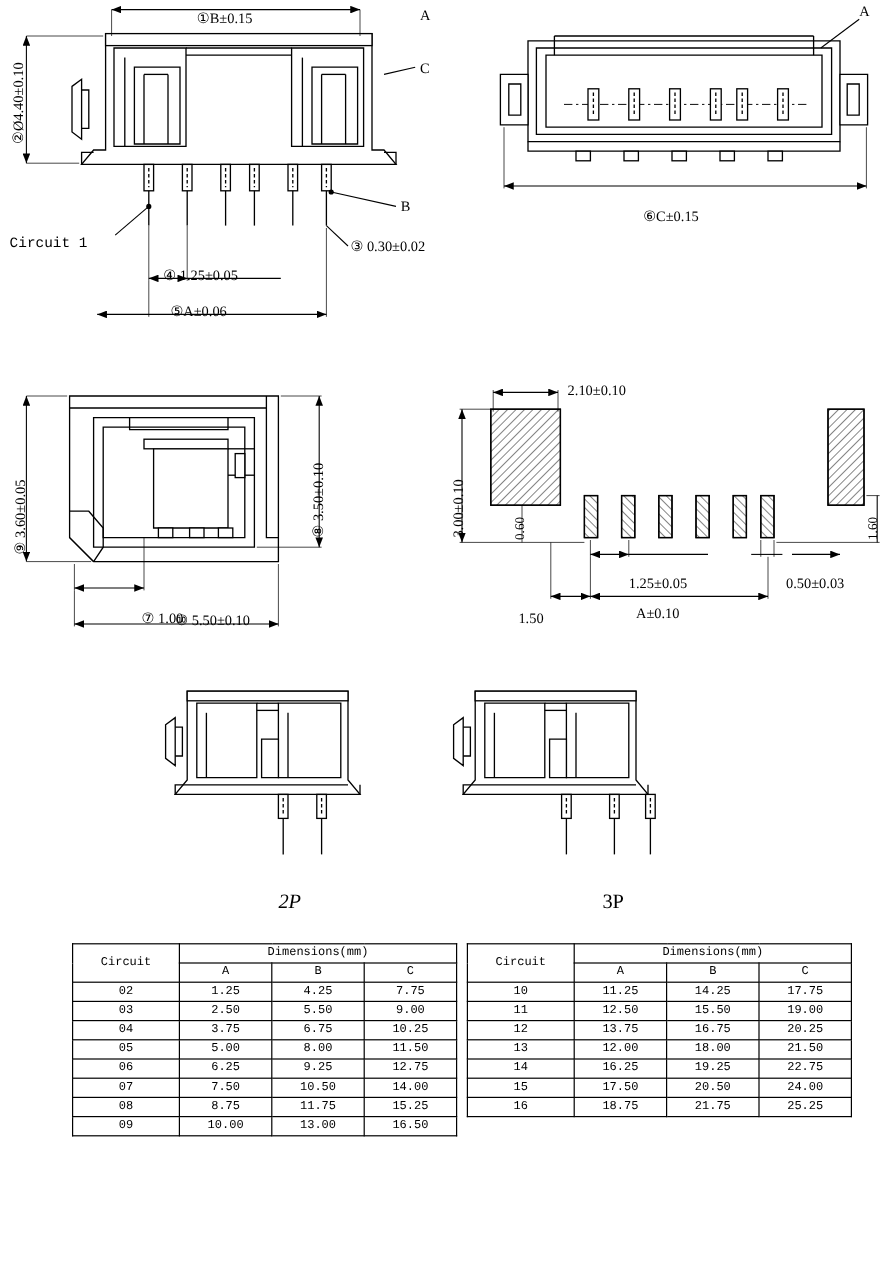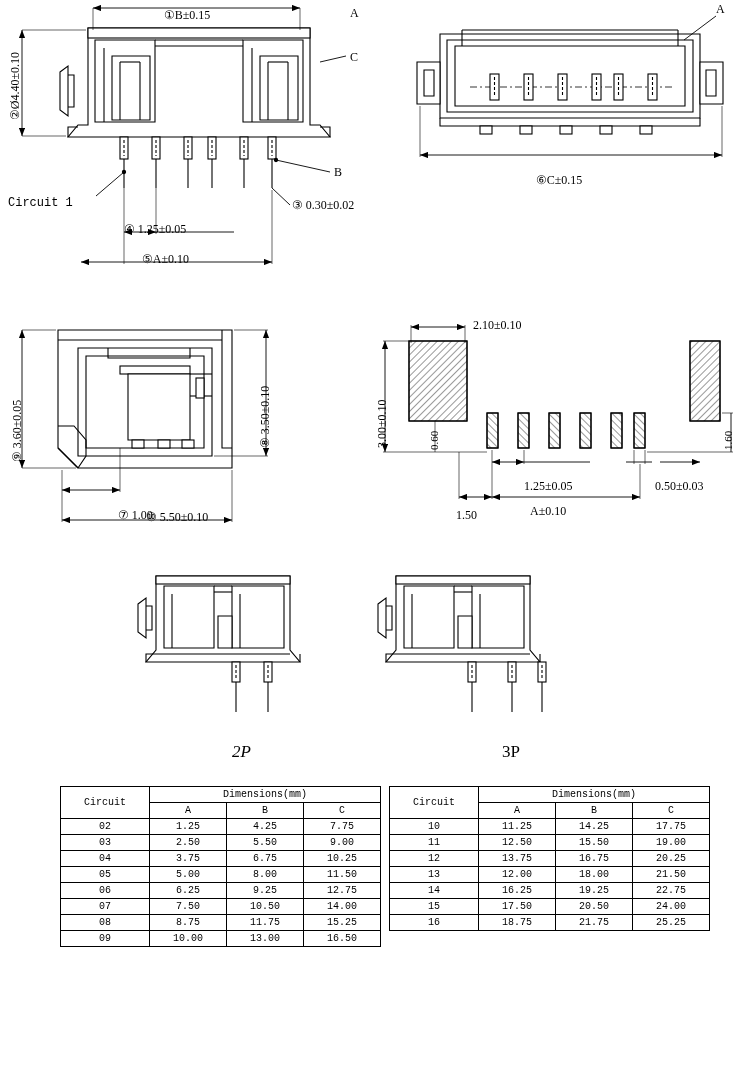--- a/index.html
+++ b/index.html
@@ -284,38 +284,38 @@
 <div class="lbl" style="left:164px;top:8px;">①B±0.15</div>
 
 <div class="lbl" style="left:8px;top:120px;transform:rotate(-90deg);transform-origin:0 0;">②Ø4.40±0.10</div>
 
 <div class="lbl" style="left:350px;top:6px;">A</div>
 <div class="lbl" style="left:334px;top:165px;">B</div>
 <div class="lbl" style="left:350px;top:50px;">C</div>
 
 <div class="lbl mono" style="left:8px;top:196px;">Circuit 1</div>
 <div class="lbl" style="left:292px;top:198px;">③ 0.30±0.02</div>
-<div class="lbl" style="left:124px;top:222px;">④ 1.25±0.05</div>
-<div class="lbl" style="left:142px;top:252px;">⑤A±0.10</div>
+<div class="lbl" style="left:136px;top:222px;">④ 1.25±0.05</div>
+<div class="lbl" style="left:142px;top:252px;">⑤A±0.06</div>
 
 <div class="lbl" style="left:716px;top:2px;">A</div>
 <div class="lbl" style="left:536px;top:145px;margin-top:28px;">⑥C±0.15</div>
 
 <div class="lbl" style="left:10px;top:462px;transform:rotate(-90deg);transform-origin:0 0;">⑨ 3.60±0.05</div>
 <div class="lbl" style="left:258px;top:448px;transform:rotate(-90deg);transform-origin:0 0;">⑧ 3.50±0.10</div>
 <div class="lbl" style="left:118px;top:480px;margin-top:28px;">⑦ 1.00</div>
 <div class="lbl" style="left:110px;top:510px;margin-left:36px;">⑩ 5.50±0.10</div>
 
 <div class="lbl" style="left:473px;top:318px;">2.10±0.10</div>
 <div class="lbl" style="left:375px;top:448px;transform:rotate(-90deg);transform-origin:0 0;">3.00±0.10</div>
 <div class="lbl" style="left:428px;top:450px;transform:rotate(-90deg);transform-origin:0 0;font-size:11px;">0.60</div>
 <div class="lbl" style="left:722px;top:450px;transform:rotate(-90deg);transform-origin:0 0;font-size:11px;">1.60</div>
 <div class="lbl" style="left:524px;top:479px;">1.25±0.05</div>
 <div class="lbl" style="left:655px;top:479px;">0.50±0.03</div>
-<div class="lbl" style="left:456px;top:508px;">1.50</div>
+<div class="lbl" style="left:432px;top:508px;">1.50</div>
 <div class="lbl" style="left:530px;top:504px;">A±0.10</div>
 
 <div class="pnum" style="left:232px;top:742px;font-style:italic;">2P</div>
 <div class="pnum" style="left:502px;top:742px;">3P</div>
 
 <div class="tbl-wrap" style="left:60px;top:786px;">
   <table>
     <tbody>
           <tr>
       <td rowspan="2" style="width:88px;">Circuit</td>

